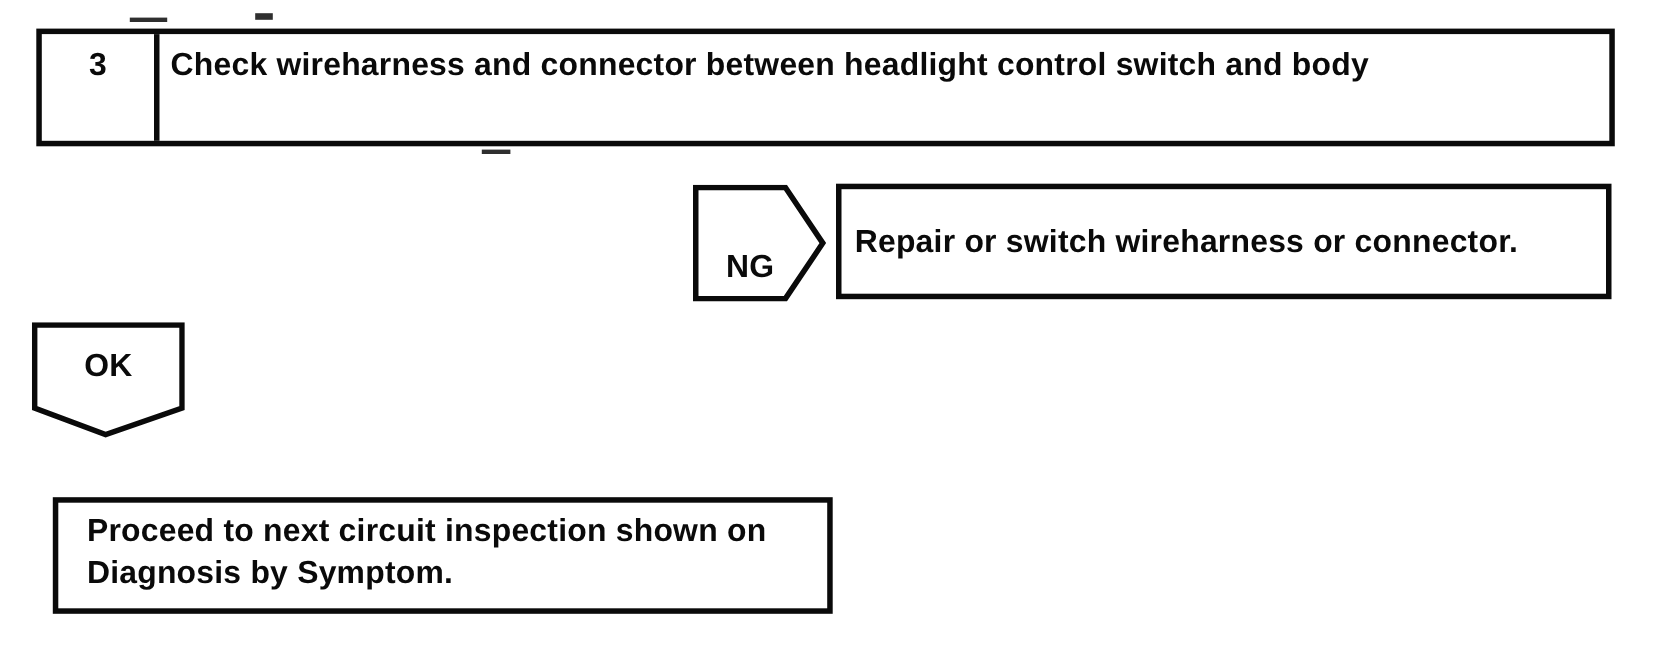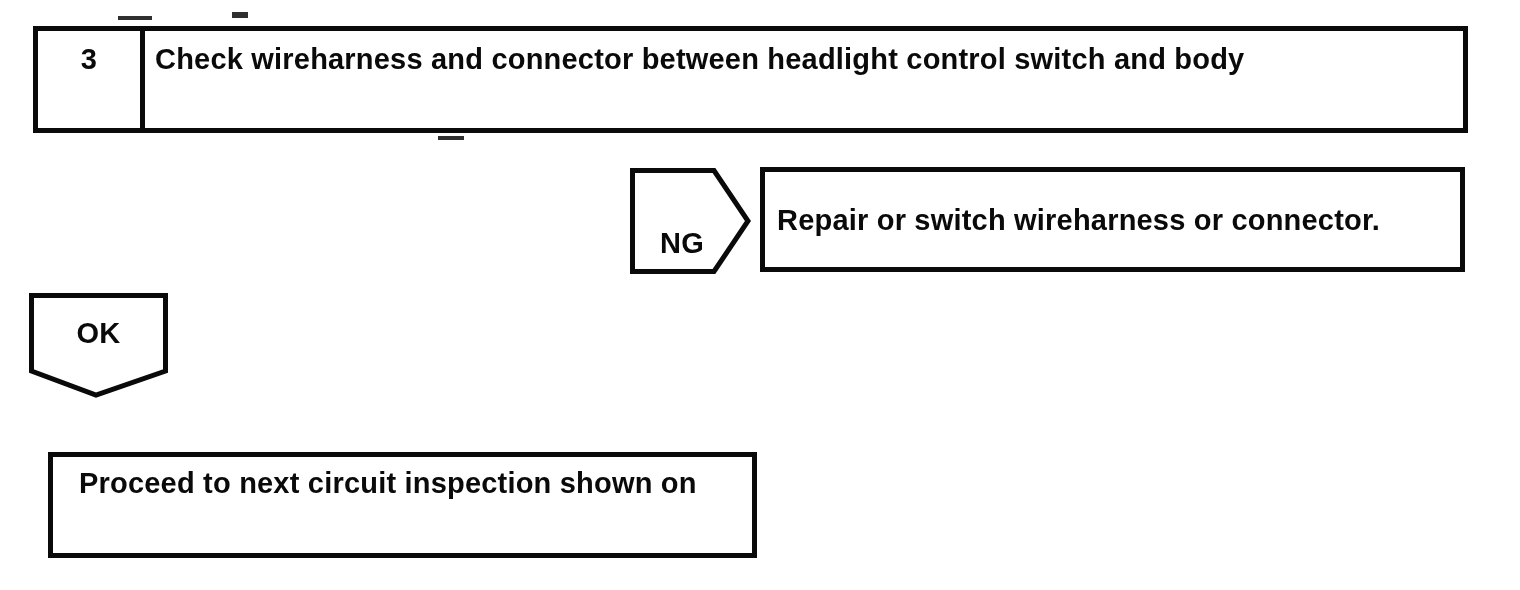--- a/index.html
+++ b/index.html
@@ -95,19 +95,20 @@
 
   <div id="ok-connector">
     <svg width="139" height="106" viewBox="0 0 139 106">
       <polygon class="pent-shape" points="2.5,2.5 136.5,2.5 136.5,78 67,102 2.5,78"></polygon>
     </svg>
     <div id="ok-label" class="txt">OK</div>
   </div>
 
   <div class="box" id="ok-action-box">
     <div class="txt">Proceed to next circuit inspection shown on</div>
+    <div class="txt">Diagnosis by Symptom.</div>
   </div>
 
   <span class="speck" style="left:118px;top:16px;width:34px;height:4px;"></span>
   <span class="speck" style="left:232px;top:12px;width:16px;height:6px;"></span>
   <span class="speck" style="left:438px;top:136px;width:26px;height:4px;"></span>
 
 </div>
 
 </body></html>

